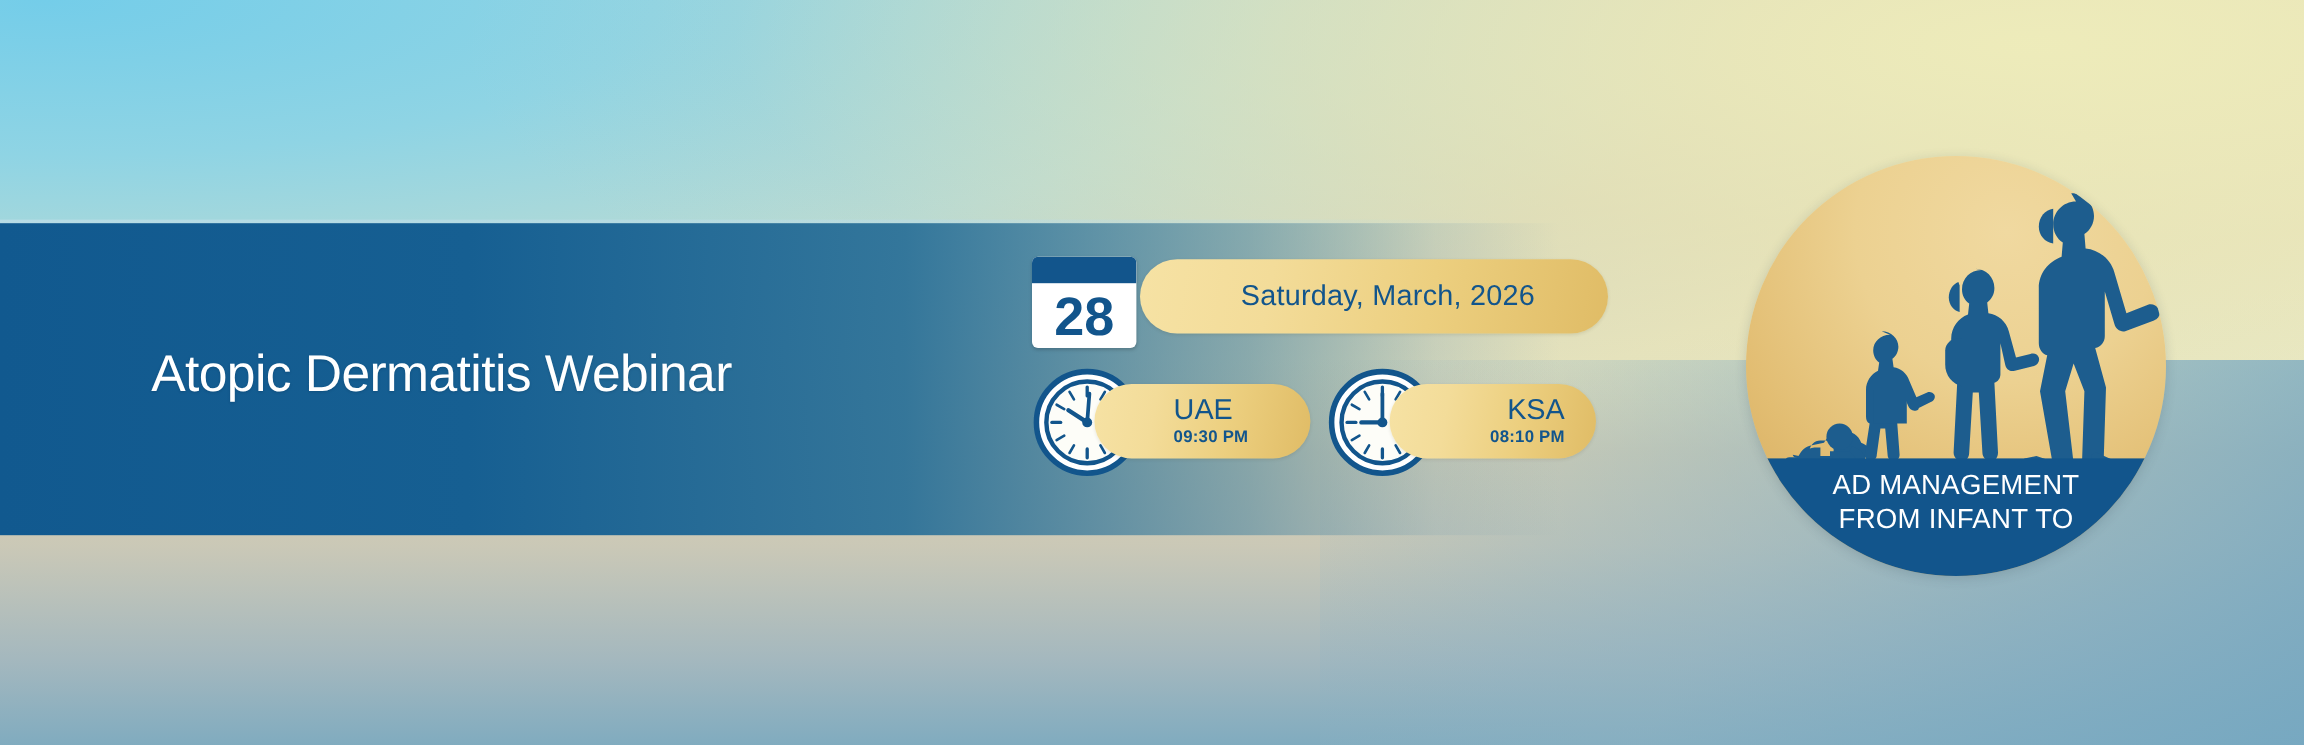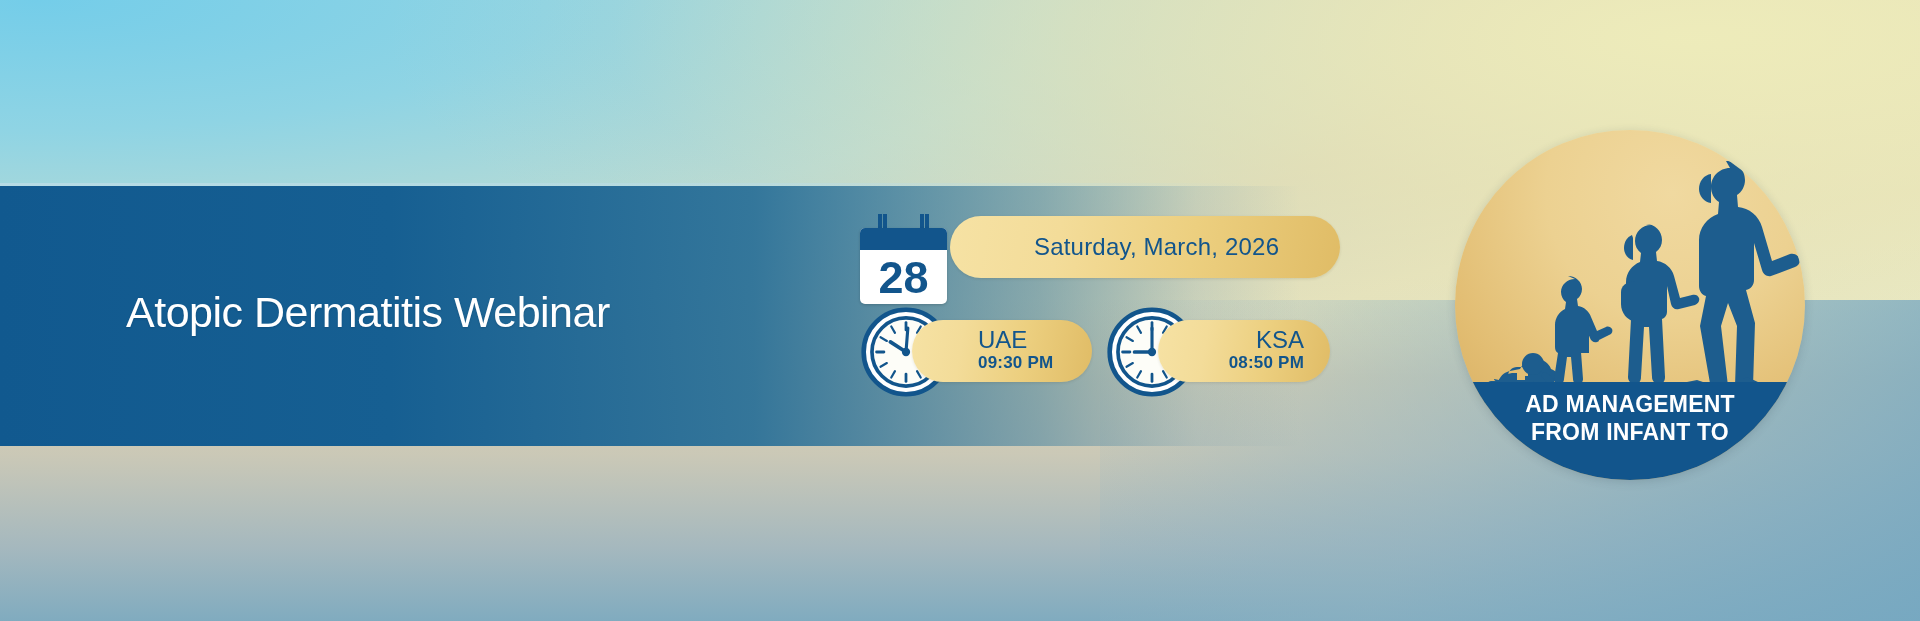--- a/index.html
+++ b/index.html
@@ -93,21 +93,21 @@
     font-size:24px; font-weight:normal; color:#12558c;
     white-space:nowrap; letter-spacing:0.2px;
   }
 
   
   .cal {
     position:absolute; left:0; top:18px;
     width:87px; height:86px;
   }
   .cal-body {
-    position:absolute; left:0; top:14px;
+    position:absolute; left:0; top:0;
     width:87px; height:76px;
     background:#ffffff;
     border-radius:5px;
     box-shadow:0 1px 3px rgba(0,0,0,0.18);
     overflow:hidden;
   }
   .cal-head {
     position:absolute; left:0; top:0;
     width:87px; height:22px;
     background:#12558c;
@@ -139,21 +139,21 @@
   .tz-pill {
     position:absolute; left:52px; top:14px;
     height:62px;
     padding-left:66px; padding-right:26px;
     flex-direction:column; align-items:flex-start; justify-content:center;
   }
   .tz.uae .tz-pill { width:180px; }
   .tz.ksa .tz-pill { width:172px;align-items:flex-end; }
 
   .tz-name { font-size:24px; font-weight:normal; color:#12558c; line-height:1.0; }
-  .tz-time { font-size:17px; font-weight:bold; color:#12558c; line-height:1.3; letter-spacing:0.2px; }
+  .tz-time { font-size:14px; font-weight:bold; color:#12558c; line-height:1.3; letter-spacing:0.2px; }
 
   .clock { position:absolute; left:0; top:0; width:92px; height:92px; }
 
   
   .hero {
     position:absolute;
     left:1455px; top:130px;
     width:350px; height:350px;
     border-radius:50%;
     overflow:hidden;
@@ -166,21 +166,21 @@
   }
   .hero-band {
     position:absolute; left:0; right:0; top:252px; bottom:0;
     background:#12558c;
   }
   .hero-caption {
     position:absolute; left:0; right:0; top:260px;
     text-align:center;
     color:#ffffff;
     font-size:23px;
-    font-weight:bold;
+    font-weight:normal;
     line-height:1.22;
     letter-spacing:0.2px;
   }
   .hero-figs {
     position:absolute; left:0; top:0; width:350px; height:350px;
   }
 
   
   .logo { position:absolute; left:1668px; top:26px; width:238px; height:62px; }
   .logo-mark { position:absolute; left:0; top:0; width:64px; height:62px; }
@@ -276,21 +276,21 @@
             <line x1="22.3" y1="66" x2="29.2" y2="62"></line>
             <line x1="22.3" y1="34" x2="29.2" y2="38"></line>
             <line x1="34" y1="22.3" x2="38" y2="29.2"></line>
           </g>
           <line x1="50" y1="50" x2="31" y2="50" stroke="#12558c" stroke-width="4" stroke-linecap="round"></line>
           <line x1="50" y1="50" x2="50" y2="24" stroke="#12558c" stroke-width="3.4" stroke-linecap="round"></line>
           <circle cx="50" cy="50" r="4.5" fill="#12558c"></circle>
         </svg>
         <div class="pill tz-pill">
           <span class="tz-name">KSA</span>
-          <span class="tz-time">08:50 PM</span>
+          <span class="tz-time">08:10 PM</span>
         </div>
       </div>
 
     </div>
   </div>
 
   <div class="hero">
     <div class="hero-sun"></div>
 
     <svg class="hero-figs" viewBox="0 0 350 350">

